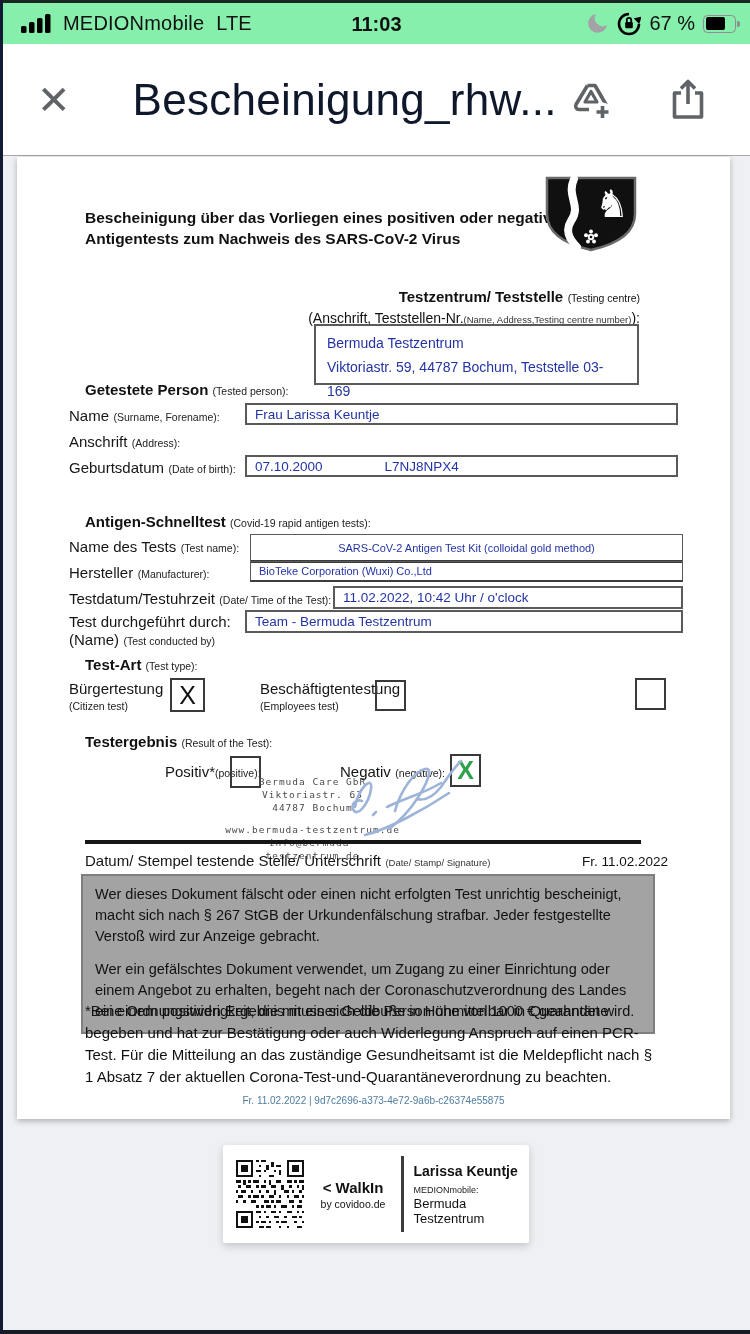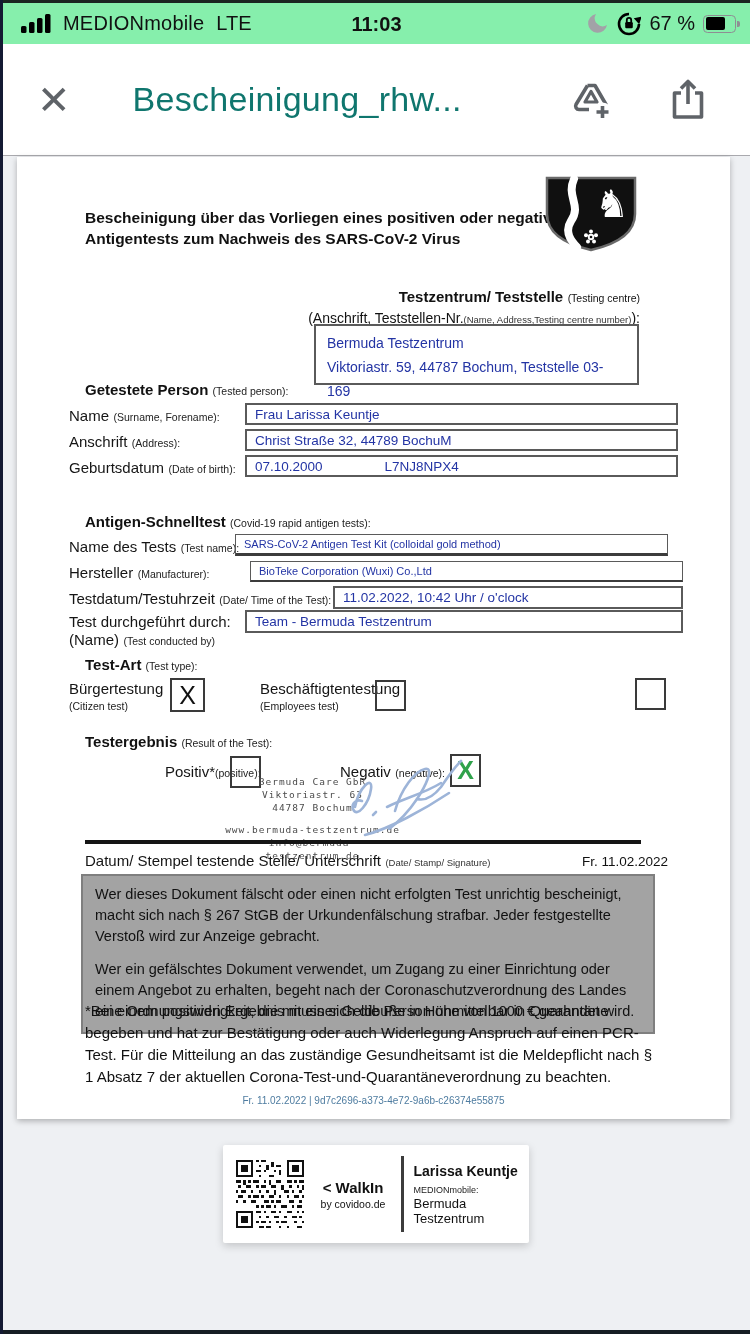--- a/index.html
+++ b/index.html
@@ -26,21 +26,21 @@
   .batt { position:relative; width:37px; height:18px; }
   .batt-body { position:absolute; left:0; top:0; width:33px; height:18px; border:1.5px solid #8e8e93; border-radius:4.5px; }
   .batt-fill { position:absolute; left:2.5px; top:2.5px; width:19px; height:13px; background:#000; border-radius:2px; }
   .batt-tip { position:absolute; right:0; top:6px; width:3px; height:6px; background:#8e8e93; border-radius:0 2px 2px 0; }
 
   
   .appbar { position:absolute; left:3px; top:44px; right:0; height:112px; background:#fff;
             border-bottom:1px solid #a9a9ae; display:flex; align-items:center; }
   .close-btn { margin-left:34px; font-size:40px; font-weight:300; color:#5f6368; background:none; border:none;
                font-family:"Liberation Sans", sans-serif; line-height:1; cursor:default; }
-  .appbar-title { margin-left:62px; font-size:34px; color:#0f766e; letter-spacing:.3px; flex:1;
+  .appbar-title { margin-left:62px; font-size:44px; color:#0f172a; letter-spacing:.3px; flex:1;
                   white-space:nowrap; overflow:hidden; }
   .appbar-icons { display:flex; align-items:center; gap:52px; margin-right:40px; }
   .icon-btn { background:none; border:none; cursor:default; line-height:0; }
 
   
   .viewer { position:absolute; left:3px; top:157px; right:0; bottom:4px; background:#eef0f3; }
   .docpage { position:absolute; left:14px; top:0; width:713px; height:962px; background:#fff;
              box-shadow:0 2px 6px rgba(0,0,0,.28); }
 
   
@@ -215,40 +215,37 @@
       <div class="rowlab" style="top:250px;">
         <span class="lab">Name</span> <span class="sub">(Surname, Forename):</span>
       </div>
       <div class="vbox" style="left:228px; top:246px; width:433px; height:22px;">
         <span class="bluev">Frau Larissa Keuntje</span>
       </div>
 
       <div class="rowlab" style="top:276px;">
         <span class="lab">Anschrift</span> <span class="sub">(Address):</span>
       </div>
-      <div class="vbox" style="left:228px; top:272px; width:433px; height:22px;">
-        <span class="bluev">Christ Straße 32, 44789 BochuM</span>
-      </div>
 
       <div class="rowlab" style="top:302px;">
         <span class="lab">Geburtsdatum</span> <span class="sub">(Date of birth):</span>
       </div>
       <div class="vbox" style="left:228px; top:298px; width:433px; height:22px;">
         <span class="bluev">07.10.2000</span>
         <span class="bluev" style="margin-left:62px;">L7NJ8NPX4</span>
       </div>
 
       <div class="sect-head" style="left:68px; top:356px;">
         <span>Antigen-Schnelltest</span> <span class="sub">(Covid-19 rapid antigen tests):</span>
       </div>
 
       <div class="rowlab" style="top:381px;">
         <span class="lab">Name des Tests</span> <span class="sub">(Test name):</span>
       </div>
-      <div class="vbox thinline" style="left:218px; top:377px; width:433px; height:22px; border-bottom:3.5px solid #3c3c3c;">
+      <div class="vbox thinline" style="left:233px; top:377px; width:433px; height:29px; border-bottom:3.5px solid #3c3c3c;justify-content:center;">
         <span class="bluev" style="font-size:11px;">SARS-CoV-2 Antigen Test Kit (colloidal gold method)</span>
       </div>
 
       <div class="rowlab" style="top:407px;">
         <span class="lab">Hersteller</span> <span class="sub">(Manufacturer):</span>
       </div>
       <div class="vbox thinline" style="left:233px; top:404px; width:433px; height:21px; border-bottom:2.5px solid #3c3c3c;">
         <span class="bluev" style="font-size:11px;">BioTeke Corporation (Wuxi) Co.,Ltd</span>
       </div>
 

